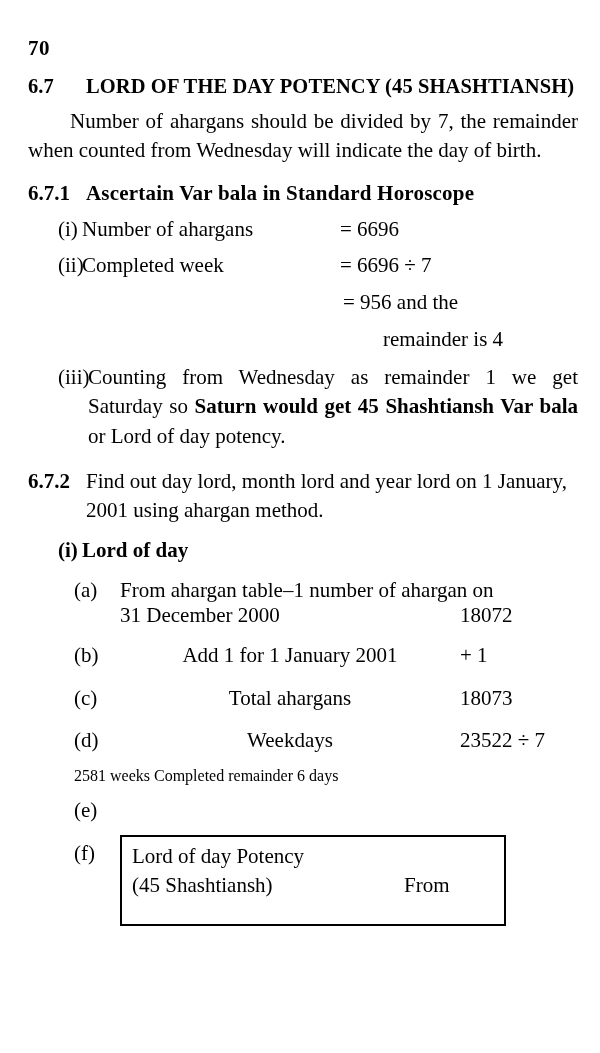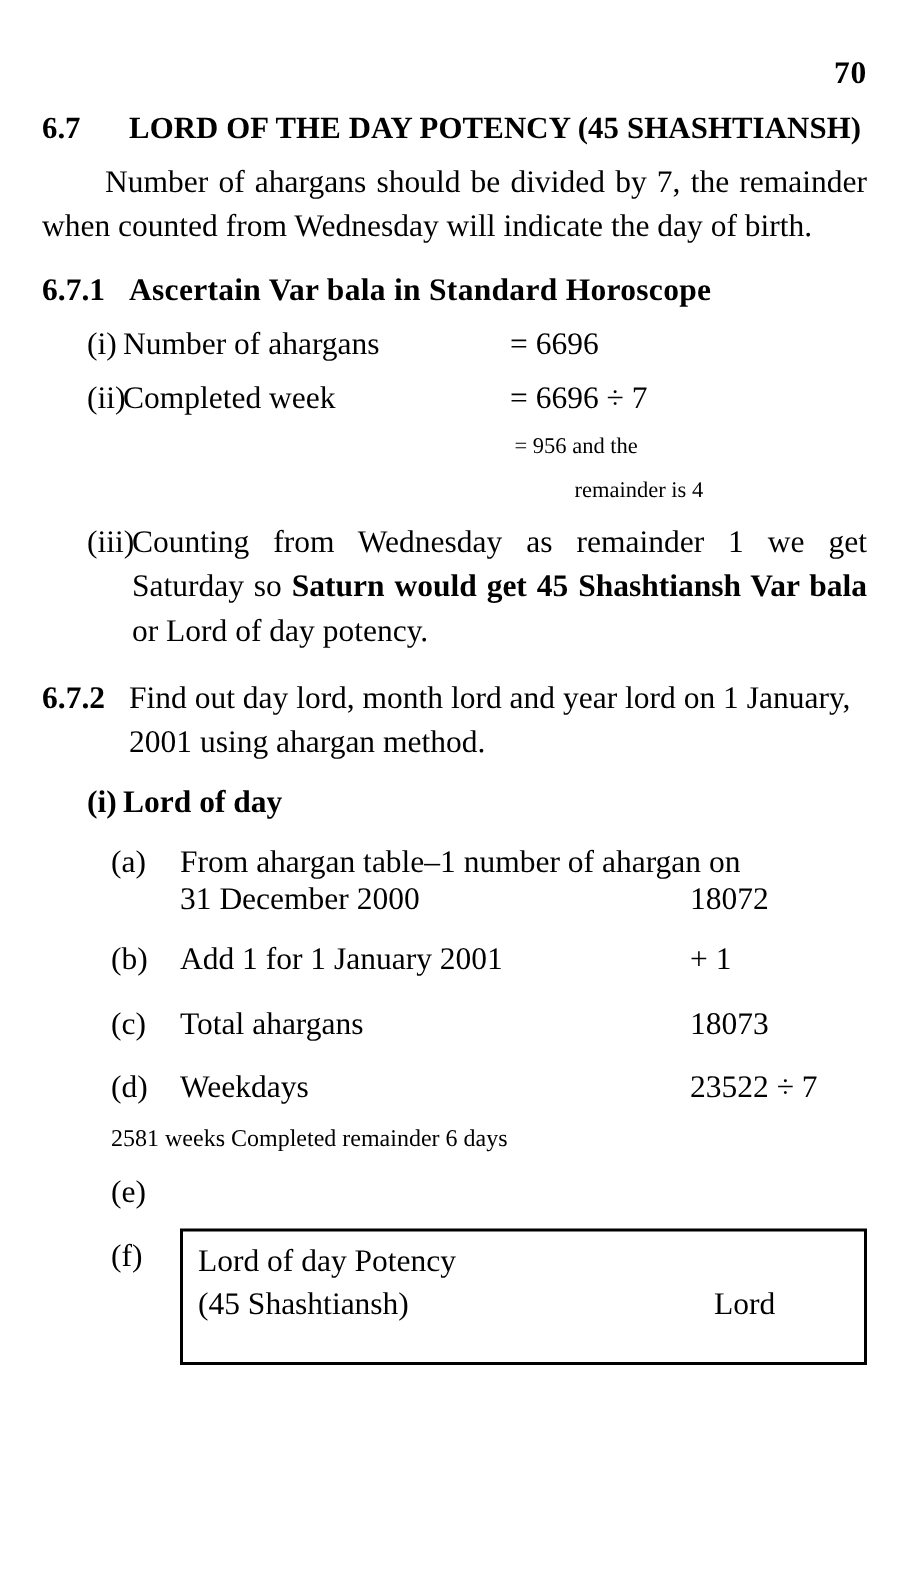--- a/index.html
+++ b/index.html
@@ -17,23 +17,22 @@
   .page {
     position: relative;
     width: 600px;
     height: 1053px;
     padding: 0;
     box-sizing: border-box;
   }
   .header {
     display: flex;
     justify-content: space-between;
-    align-items: flex-end;
+    align-items: center;
     margin: 36px 22px 0 28px;
-    flex-direction: column;
   }
   .page-number {
     font-size: 21px;
     font-weight: bold;
     letter-spacing: 0.5px;
   }
   .book-title {
     font-size: 21px;
     font-weight: bold;
     font-style: italic;
@@ -112,21 +111,21 @@
   }
   .item .value {
     flex: 0 0 auto;
   }
   .item .flow {
     flex: 1;
     line-height: 1.4;
     text-align: justify;
   }
   .cont-line {
-    font-size: 15px;
+    font-size: 21px;
     margin-top: 12px;
     padding-left: 315px;
   }
   .cont-line.indent2 {
     padding-left: 355px;
   }
   .lvl2 {
     display: flex;
     align-items: baseline;
     font-size: 21px;
@@ -138,20 +137,21 @@
     width: 46px;
   }
   .lvl2 .body {
     flex: 1;
     display: flex;
     align-items: baseline;
     line-height: 1.4;
   }
   .lvl2 .label {
     flex: 1 1 auto;
+    text-align: center;
   }
   .lvl2 .val {
     flex: 0 0 auto;
     width: 118px;
     text-align: left;
   }
   .lvl2 .val.w2 {
     width: 118px;
   }
   .lvl2 .stack {
@@ -179,20 +179,21 @@
   .boxrow .mark {
     flex: 0 0 46px;
     width: 46px;
     padding-top: 6px;
   }
   .boxed {
     flex: 1;
     border: 2px solid #000000;
     padding: 5px 10px 24px 10px;
     box-sizing: border-box;
+    margin-right: 72px;
   }
   .boxed .row {
     display: flex;
     align-items: baseline;
     line-height: 1.4;
   }
   .boxed .row .l { flex: 1 1 auto; }
   .boxed .row .r { flex: 0 0 auto; width: 90px; text-align: left; }
 </style>
 </head>
@@ -296,19 +297,19 @@
     </div>
 
     <div class="boxrow">
       <span class="mark">(f)</span>
       <div class="boxed">
         <div class="row">
             <span class="l">Lord of day Potency</span>
           </div>
         <div class="row">
             <span class="l">(45 Shashtiansh)</span>
-            <span class="r">Lord</span>
+            <span class="r">From</span>
           </div>
       </div>
     </div>
 
   </div>
 </div>
 
 </body></html>

